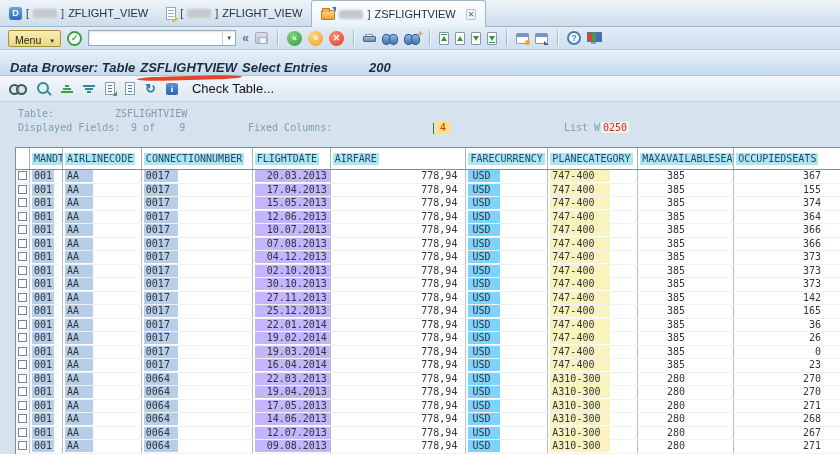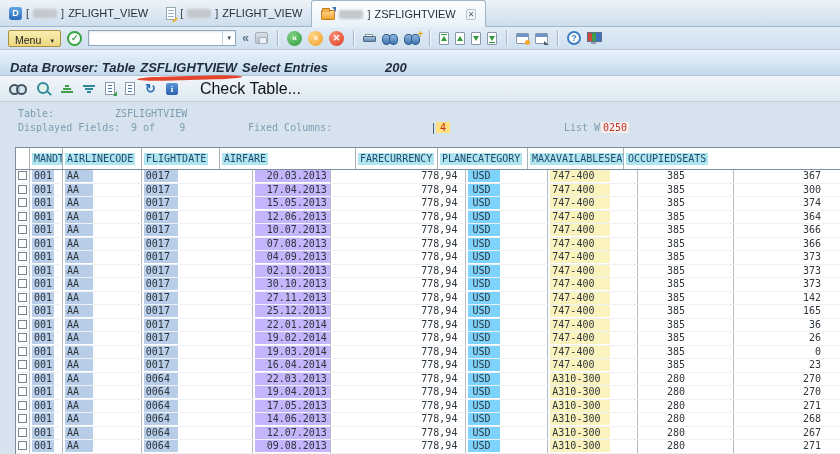--- a/index.html
+++ b/index.html
@@ -55,40 +55,40 @@
   .win-arrow::after{content:"";position:absolute;right:-2px;bottom:-2px;border-top:4px solid transparent;border-left:5px solid #51606c}
   .helpico{width:14px;height:14px;border-radius:50%;border:2px solid #3f7ec2;background:#fff;color:#3f7ec2;font-weight:bold;font-size:9px;display:flex;align-items:center;justify-content:center}
   .monitor{width:14px;height:12px;position:relative}
   .monitor::before{content:"";position:absolute;left:0;top:0;width:13px;height:8px;border:1px solid #58728c;background:linear-gradient(90deg,#d04838 0 4px,#3f9f4f 4px 8px,#3f6fc0 8px 11px)}
   .monitor::after{content:"";position:absolute;left:4px;bottom:0;width:5px;height:2px;background:#8ca0b4}
 
   
   .titlebar{height:26px;background:linear-gradient(#e8f2fa,#c4daed);border-bottom:1px solid #b0c4d6;display:flex;align-items:flex-end;padding-left:10px;font-size:13px;font-weight:bold;font-style:italic;color:#1e2c38}
   .tname{position:relative;margin:0 5px}
   .redline{position:absolute;left:-3px;right:-5px;bottom:-5px;height:4px;background:#e2452c;border-radius:50%/100%;transform:rotate(-1.4deg)}
-  .count{margin-left:57px}
+  .count{margin-left:41px}
 
   
   .apptoolbar{height:26px;background:linear-gradient(#f2f6fa,#dde9f2);border-bottom:1px solid #c2d0dc;display:flex;align-items:center;gap:10px;padding-left:9px}
   .glasses{width:18px;height:9px;position:relative}
   .glasses::before,.glasses::after{content:"";position:absolute;top:0;width:7px;height:7px;border:2px solid #44545e;border-radius:50%;background:rgba(205,228,240,.7)}
   .glasses::before{left:0}.glasses::after{right:0}
   .mag{width:14px;height:14px;position:relative}
   .mag::before{content:"";position:absolute;left:0;top:0;width:8px;height:8px;border:2px solid #2f8a9a;border-radius:50%;background:#dff0e8}
   .mag::after{content:"";position:absolute;right:1px;bottom:0;width:2px;height:6px;background:#2f8a9a;transform:rotate(-45deg)}
   .sortasc,.sortdesc{width:12px;height:11px;display:flex;flex-direction:column;align-items:center;gap:1px;justify-content:center}
   .sortasc span,.sortdesc span{display:block;height:2px;background:#3f9f4f}
   .sortdesc span{background:#2f8a9a}
   .w4{width:4px}.w8{width:8px}.w12{width:12px}
   .docico{width:10px;height:13px;background:#fff;border:1px solid #8898a8;position:relative}
   .docico::before{content:"";position:absolute;left:2px;right:2px;top:2px;height:8px;background:repeating-linear-gradient(#4a78b0 0 1px,transparent 1px 3px)}
   .doc-flag::after{content:"";position:absolute;right:-3px;bottom:-2px;border-left:4px solid transparent;border-bottom:5px solid #3f9f4f}
   .refresh{font-size:13px;line-height:13px;color:#2f74b8;font-weight:bold}
   .infoico{width:12px;height:12px;border-radius:2px;background:linear-gradient(#5b96d8,#2c62ac);color:#fff;font-family:"Liberation Serif",serif;font-weight:bold;font-size:9px;display:flex;align-items:center;justify-content:center}
-  .checktable{font-size:16px;color:#101418;margin-left:12px}
+  .checktable{font-size:13px;color:#101418;margin-left:4px}
 
   
   .infoarea{height:45px;background:#d6e3ee;font-family:"DejaVu Sans Mono",monospace;font-size:10px;color:#7d9cb0;position:relative;padding-top:6px}
   .iline{position:relative;height:14px}
   .iline span{position:absolute;white-space:pre}
   .i-tl{left:18px}.i-tv{left:115px}
   .i-dl{left:18px}.i-dv{left:131px}.i-fl{left:248px}
   .cursorbar{left:433px;top:1px;width:1px;height:11px;background:#51606c;display:block;position:absolute}
   .i-fv{left:436px;background:#ffdf7e;color:#c23326;padding:0 4px}
   .i-ll{left:564px}.i-lv{left:601px;color:#c23326;background:#f6eded;padding:0 2px}
@@ -227,20 +227,23 @@
   <div class="gridwrap">
     <div class="grid">
       <div class="hrow">
           <div class="hcell c0"></div>
           <div class="hcell c1">
             <span class="hl">MANDT</span>
           </div>
           <div class="hcell c2">
             <span class="hl">AIRLINECODE</span>
           </div>
+          <div class="hcell c3">
+            <span class="hl">CONNECTIONNUMBER</span>
+          </div>
           <div class="hcell c4">
             <span class="hl">FLIGHTDATE</span>
           </div>
           <div class="hcell c5">
             <span class="hl">AIRFARE</span>
           </div>
           <div class="hcell c6">
             <span class="hl">FARECURRENCY</span>
           </div>
           <div class="hcell c7">
@@ -269,21 +272,21 @@
           <div class="row">
             <div class="cell c0"><span class="cb"></span></div>
             <div class="cell c1"><span class="key">001</span></div>
             <div class="cell c2"><span class="key">AA</span></div>
             <div class="cell c3"><span class="key">0017</span></div>
             <div class="cell c4"><span class="date">17.04.2013</span></div>
             <div class="cell c5 num">778,94</div>
             <div class="cell c6"><span class="cur">USD</span></div>
             <div class="cell c7"><span class="plane">747-400</span></div>
             <div class="cell c8 num">385</div>
-            <div class="cell c9 num">300</div>
+            <div class="cell c9 num">155</div>
           </div>
           <div class="row">
             <div class="cell c0"><span class="cb"></span></div>
             <div class="cell c1"><span class="key">001</span></div>
             <div class="cell c2"><span class="key">AA</span></div>
             <div class="cell c3"><span class="key">0017</span></div>
             <div class="cell c4"><span class="date">15.05.2013</span></div>
             <div class="cell c5 num">778,94</div>
             <div class="cell c6"><span class="cur">USD</span></div>
             <div class="cell c7"><span class="plane">747-400</span></div>
@@ -324,21 +327,21 @@
             <div class="cell c6"><span class="cur">USD</span></div>
             <div class="cell c7"><span class="plane">747-400</span></div>
             <div class="cell c8 num">385</div>
             <div class="cell c9 num">366</div>
           </div>
           <div class="row">
             <div class="cell c0"><span class="cb"></span></div>
             <div class="cell c1"><span class="key">001</span></div>
             <div class="cell c2"><span class="key">AA</span></div>
             <div class="cell c3"><span class="key">0017</span></div>
-            <div class="cell c4"><span class="date">04.09.2013</span></div>
+            <div class="cell c4"><span class="date">04.12.2013</span></div>
             <div class="cell c5 num">778,94</div>
             <div class="cell c6"><span class="cur">USD</span></div>
             <div class="cell c7"><span class="plane">747-400</span></div>
             <div class="cell c8 num">385</div>
             <div class="cell c9 num">373</div>
           </div>
           <div class="row">
             <div class="cell c0"><span class="cb"></span></div>
             <div class="cell c1"><span class="key">001</span></div>
             <div class="cell c2"><span class="key">AA</span></div>

